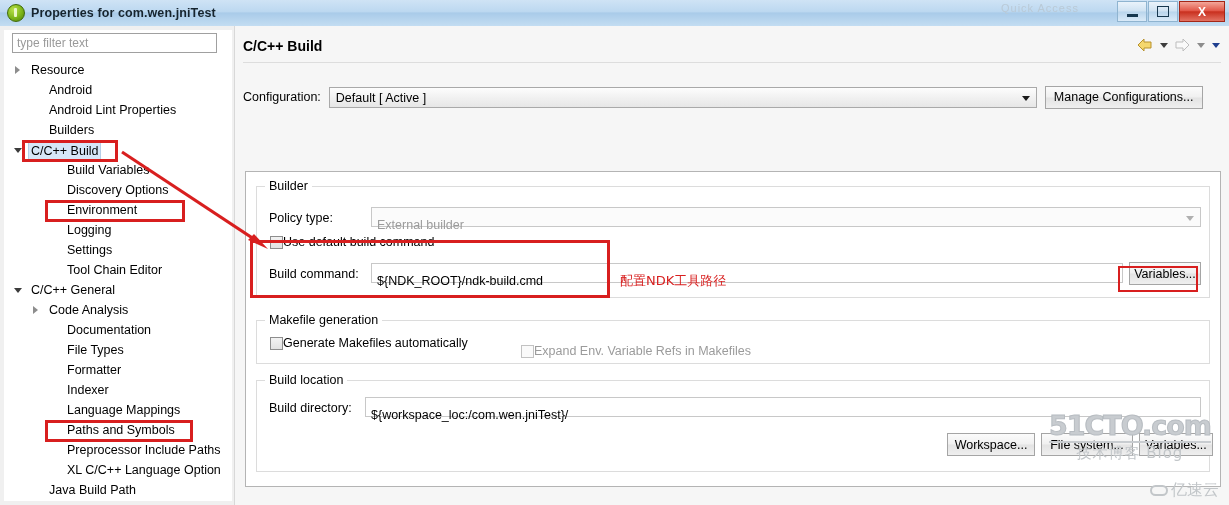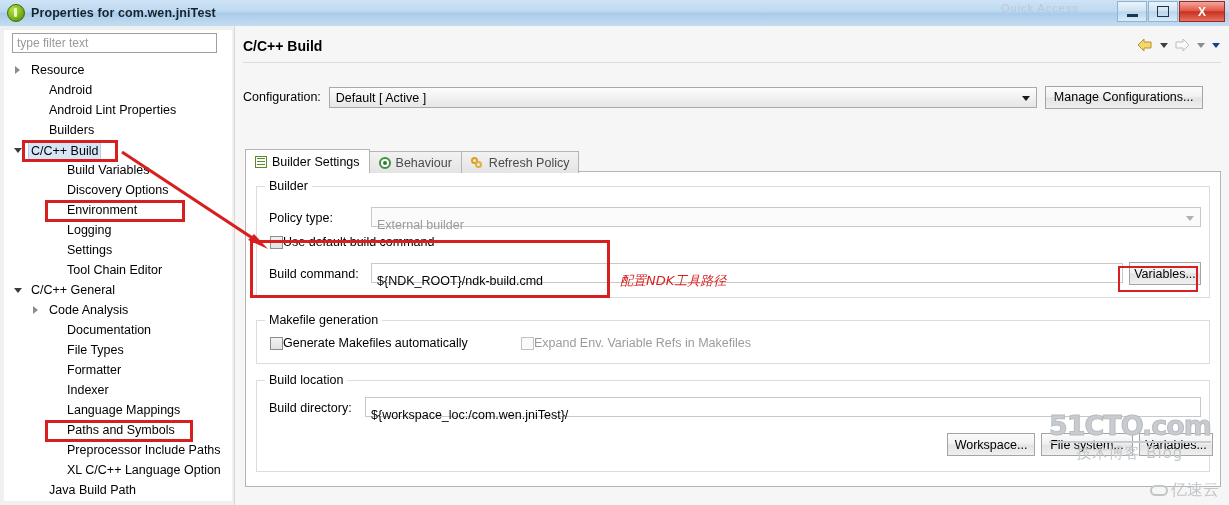--- a/index.html
+++ b/index.html
@@ -296,21 +296,20 @@
     border: 3px solid #d81f1f;
     box-sizing: border-box;
     pointer-events: none;
     z-index: 20;
   }
   .anno-text {
     position: absolute;
     font-size: 13px; color: #d81f1f;
     z-index: 21; white-space: nowrap;
     font-family: "DejaVu Sans", sans-serif;
-    font-style: italic;
   }
   .anno-arrow { position: absolute; left: 0; top: 0; width: 1229px; height: 505px; pointer-events: none; z-index: 19; }
 
   
   .wm1 {
     position: absolute; right: 18px; bottom: 42px;
     text-align: center; z-index: 15;
     color: #c2c6c9; pointer-events: none;
   }
   .wm1 .big {
@@ -413,34 +412,20 @@
 
       <div class="config-row">
         <span class="config-label">Configuration:</span>
         <div class="combo">
           <span>Default  [ Active ]</span>
           <span class="arrow"></span>
         </div>
         <div class="btn manage-btn">Manage Configurations...</div>
       </div>
 
-      <div class="tabs" id="tabs">
-          <div class="tab active">
-            <span class="icon-list"></span>
-            <span>Builder Settings</span>
-          </div>
-          <div class="tab">
-            <span class="icon-radio"></span>
-            <span>Behaviour</span>
-          </div>
-          <div class="tab">
-            <span class="icon-refresh"></span>
-            <span>Refresh Policy</span>
-          </div>
-        </div>
 
       <div class="tab-content">
 
         <div class="group" style="left:10px; top:14px; width:954px; height:112px;">
           <div class="group-title">Builder</div>
 
           <span class="field-label" style="position:absolute; left:12px; top:24px;">Policy type:</span>
           <div class="text-input disabled" style="position:absolute; left:114px; top:20px; width:830px;">
             <span>External builder</span>
             <span class="ddarrow"></span>
@@ -455,21 +440,21 @@
           <div class="text-input" style="position:absolute; left:114px; top:76px; width:752px;">${NDK_ROOT}/ndk-build.cmd</div>
           <div class="btn" style="position:absolute; left:872px; top:75px; width:72px;">Variables...</div>
         </div>
 
         <div class="group" style="left:10px; top:148px; width:954px; height:44px;">
           <div class="group-title">Makefile generation</div>
           <div class="cbrow" style="left:13px; top:15px;">
             <span class="cbox"></span>
             <span class="cbtext">Generate Makefiles automatically</span>
           </div>
-          <div class="cbrow" style="left:264px; top:15px;">
+          <div class="cbrow" style="left:264px; top:23px;">
             <span class="cbox dim"></span>
             <span class="cbtext dim">Expand Env. Variable Refs in Makefiles</span>
           </div>
         </div>
 
         <div class="group" style="left:10px; top:208px; width:954px; height:92px;">
           <div class="group-title">Build location</div>
           <span class="field-label" style="position:absolute; left:12px; top:20px;">Build directory:</span>
           <div class="text-input" style="position:absolute; left:108px; top:16px; width:836px;">${workspace_loc:/com.wen.jniTest}/</div>
           <div class="btn" style="position:absolute; left:690px; top:52px; width:88px;">Workspace...</div>

